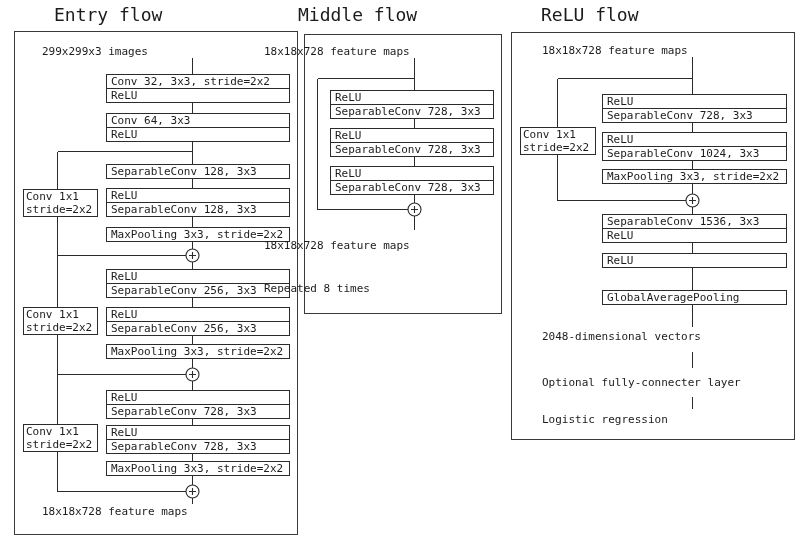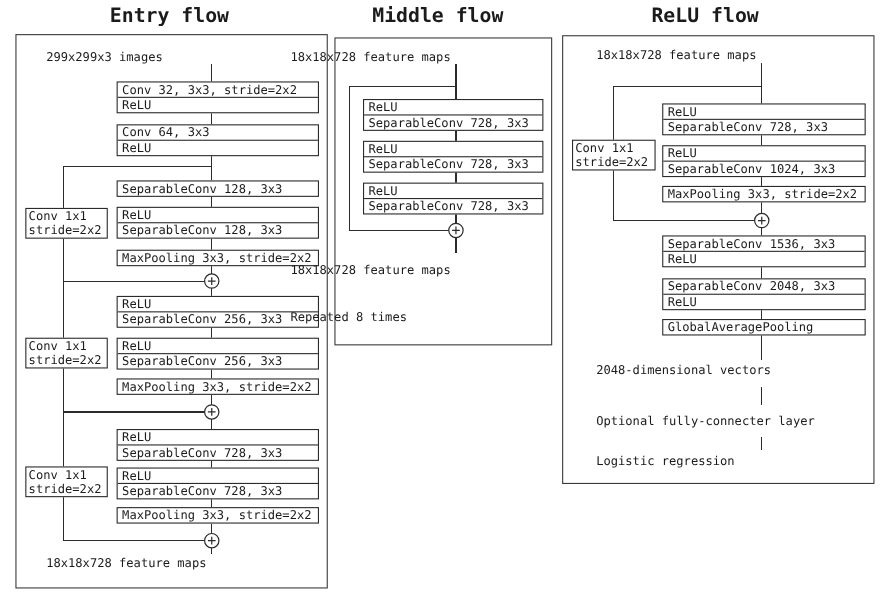--- a/index.html
+++ b/index.html
@@ -2,21 +2,21 @@
 <html><head>
 <meta charset="utf-8">
 <style>
   html,body { margin:0; padding:0; background:#fff; }
   .stage {
     position:relative; width:800px; height:547px; background:#ffffff;
     font-family:"DejaVu Sans Mono", monospace; color:#1b1b1b; overflow:hidden;
   }
   svg.wires { position:absolute; left:0; top:0; z-index:1; }
   .flow-box { position:absolute; border:1px solid #3a3a3a; z-index:2; }
-  .title { position:absolute; z-index:3; font-weight:bold; font-size:18px; text-align:center; white-space:nowrap; }
+  .title { position:absolute; z-index:3; font-weight:normal; font-size:18px; white-space:nowrap; }
   .lbl { position:absolute; z-index:3; font-size:11px; line-height:13px; width:300px; white-space:nowrap; }
   .lbox { position:absolute; z-index:3; background:#fff; border:1px solid #2b2b2b; font-size:11px; }
   .lbox .row { height:13px; line-height:13px; padding-left:4px; white-space:nowrap; }
   .lbox .row + .row { border-top:1px solid #2b2b2b; }
   .sbox { position:absolute; z-index:3; background:#fff; border:1px solid #2b2b2b; font-size:11px; text-align:left; }
   .sbox .row { height:13px; line-height:13px; white-space:nowrap; padding:0 2px; }
 </style>
 </head>
 <body>
 
@@ -169,21 +169,20 @@
   </div>
   <div class="sbox" style="left:520px;top:127px;width:74px">
     <div class="row">Conv 1x1</div>
     <div class="row">stride=2x2</div>
   </div>
   <div class="lbox" style="left:602px;top:214px;width:183px">
     <div class="row">SeparableConv 1536, 3x3</div>
     <div class="row">ReLU</div>
   </div>
   <div class="lbox" style="left:602px;top:253px;width:183px">
-    <div class="row">SeparableConv 2048, 3x3</div>
     <div class="row">ReLU</div>
   </div>
   <div class="lbox" style="left:602px;top:290px;width:183px">
     <div class="row">GlobalAveragePooling</div>
   </div>
 
   <div class="lbl" style="left:542px;top:330px">2048-dimensional vectors</div>
   <div class="lbl" style="left:542px;top:376px">Optional fully-connecter layer</div>
   <div class="lbl" style="left:542px;top:413px">Logistic regression</div>
 

